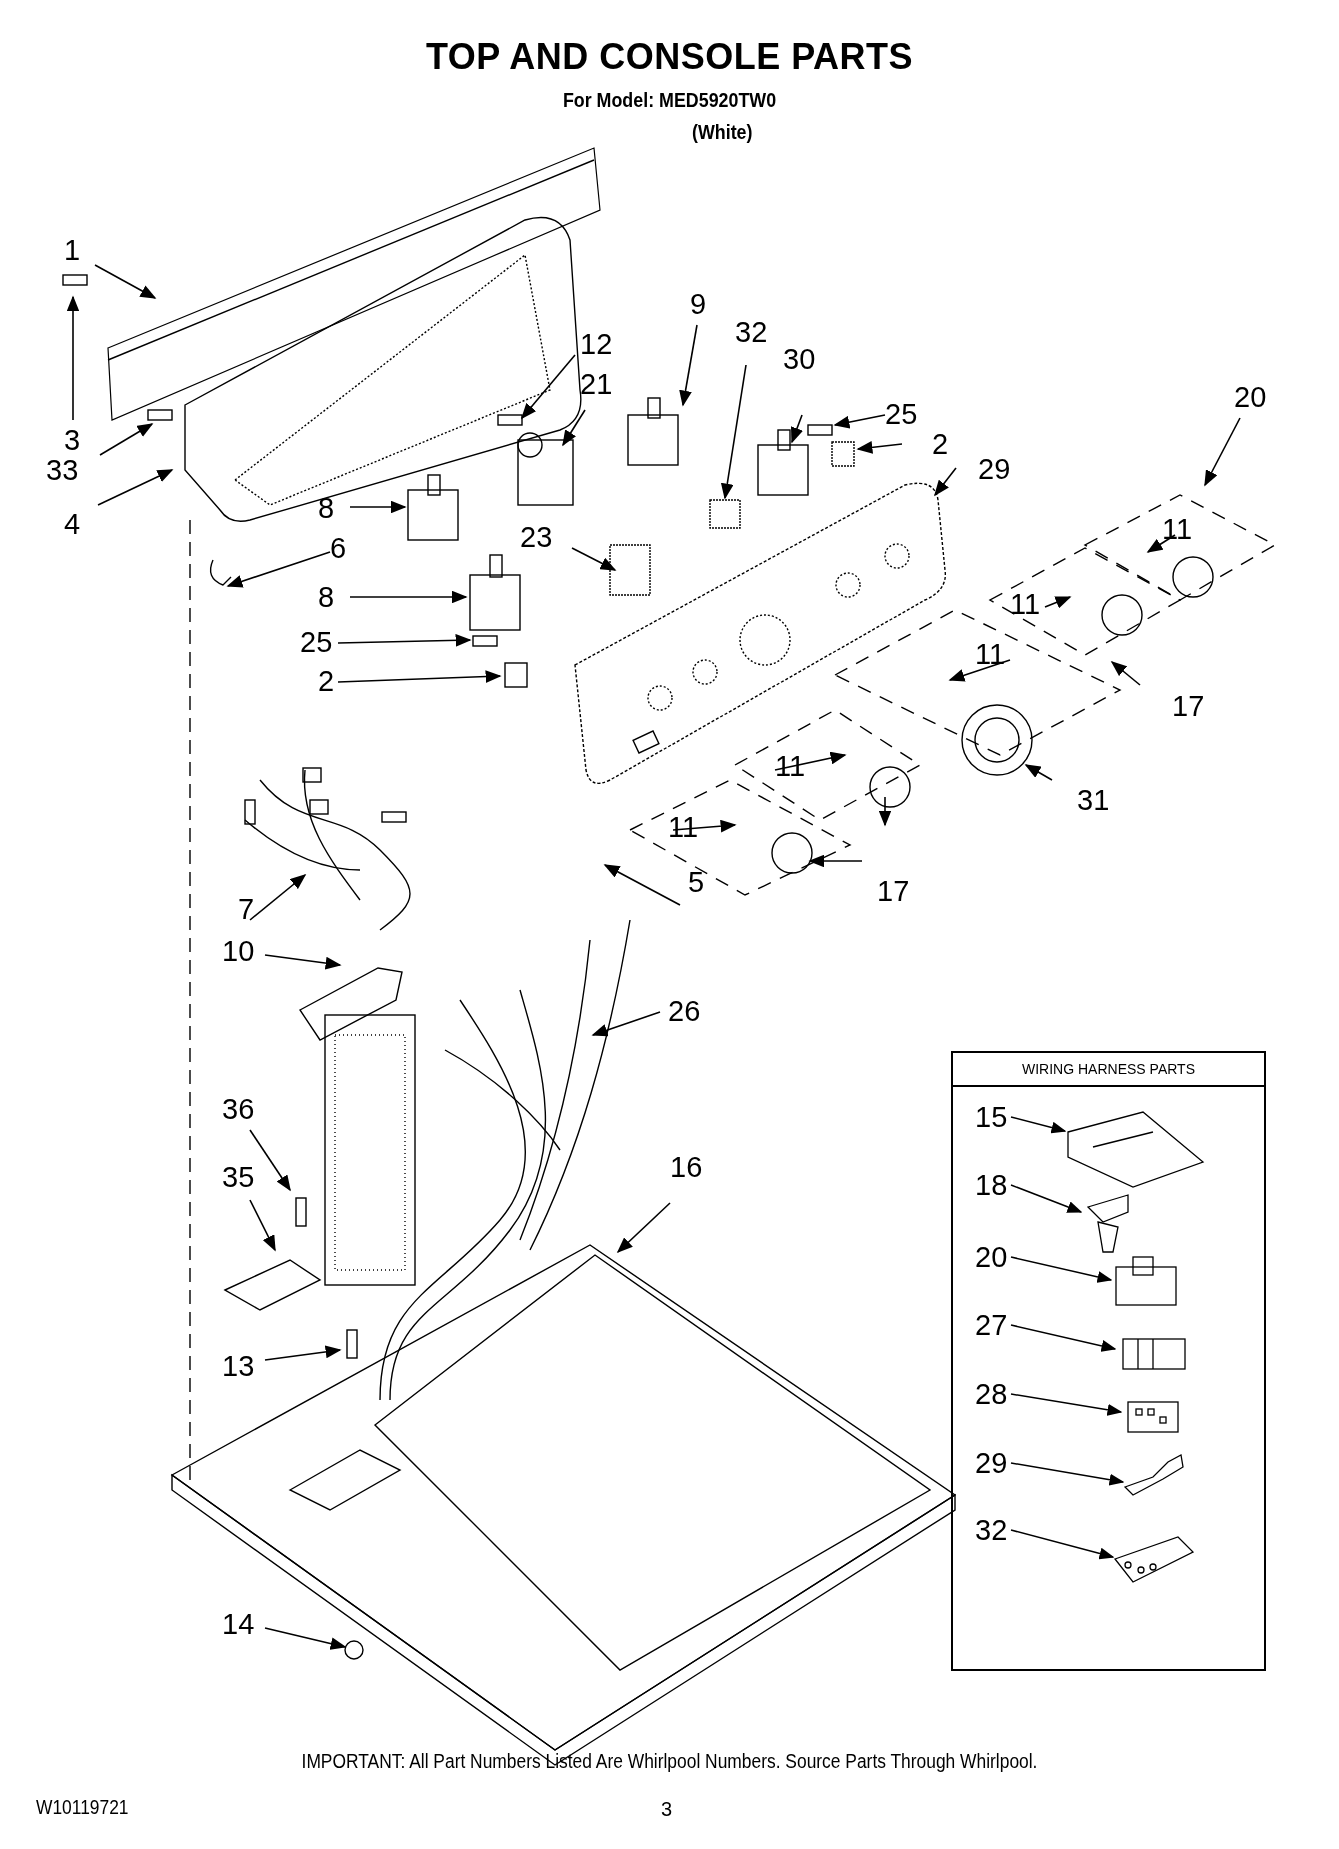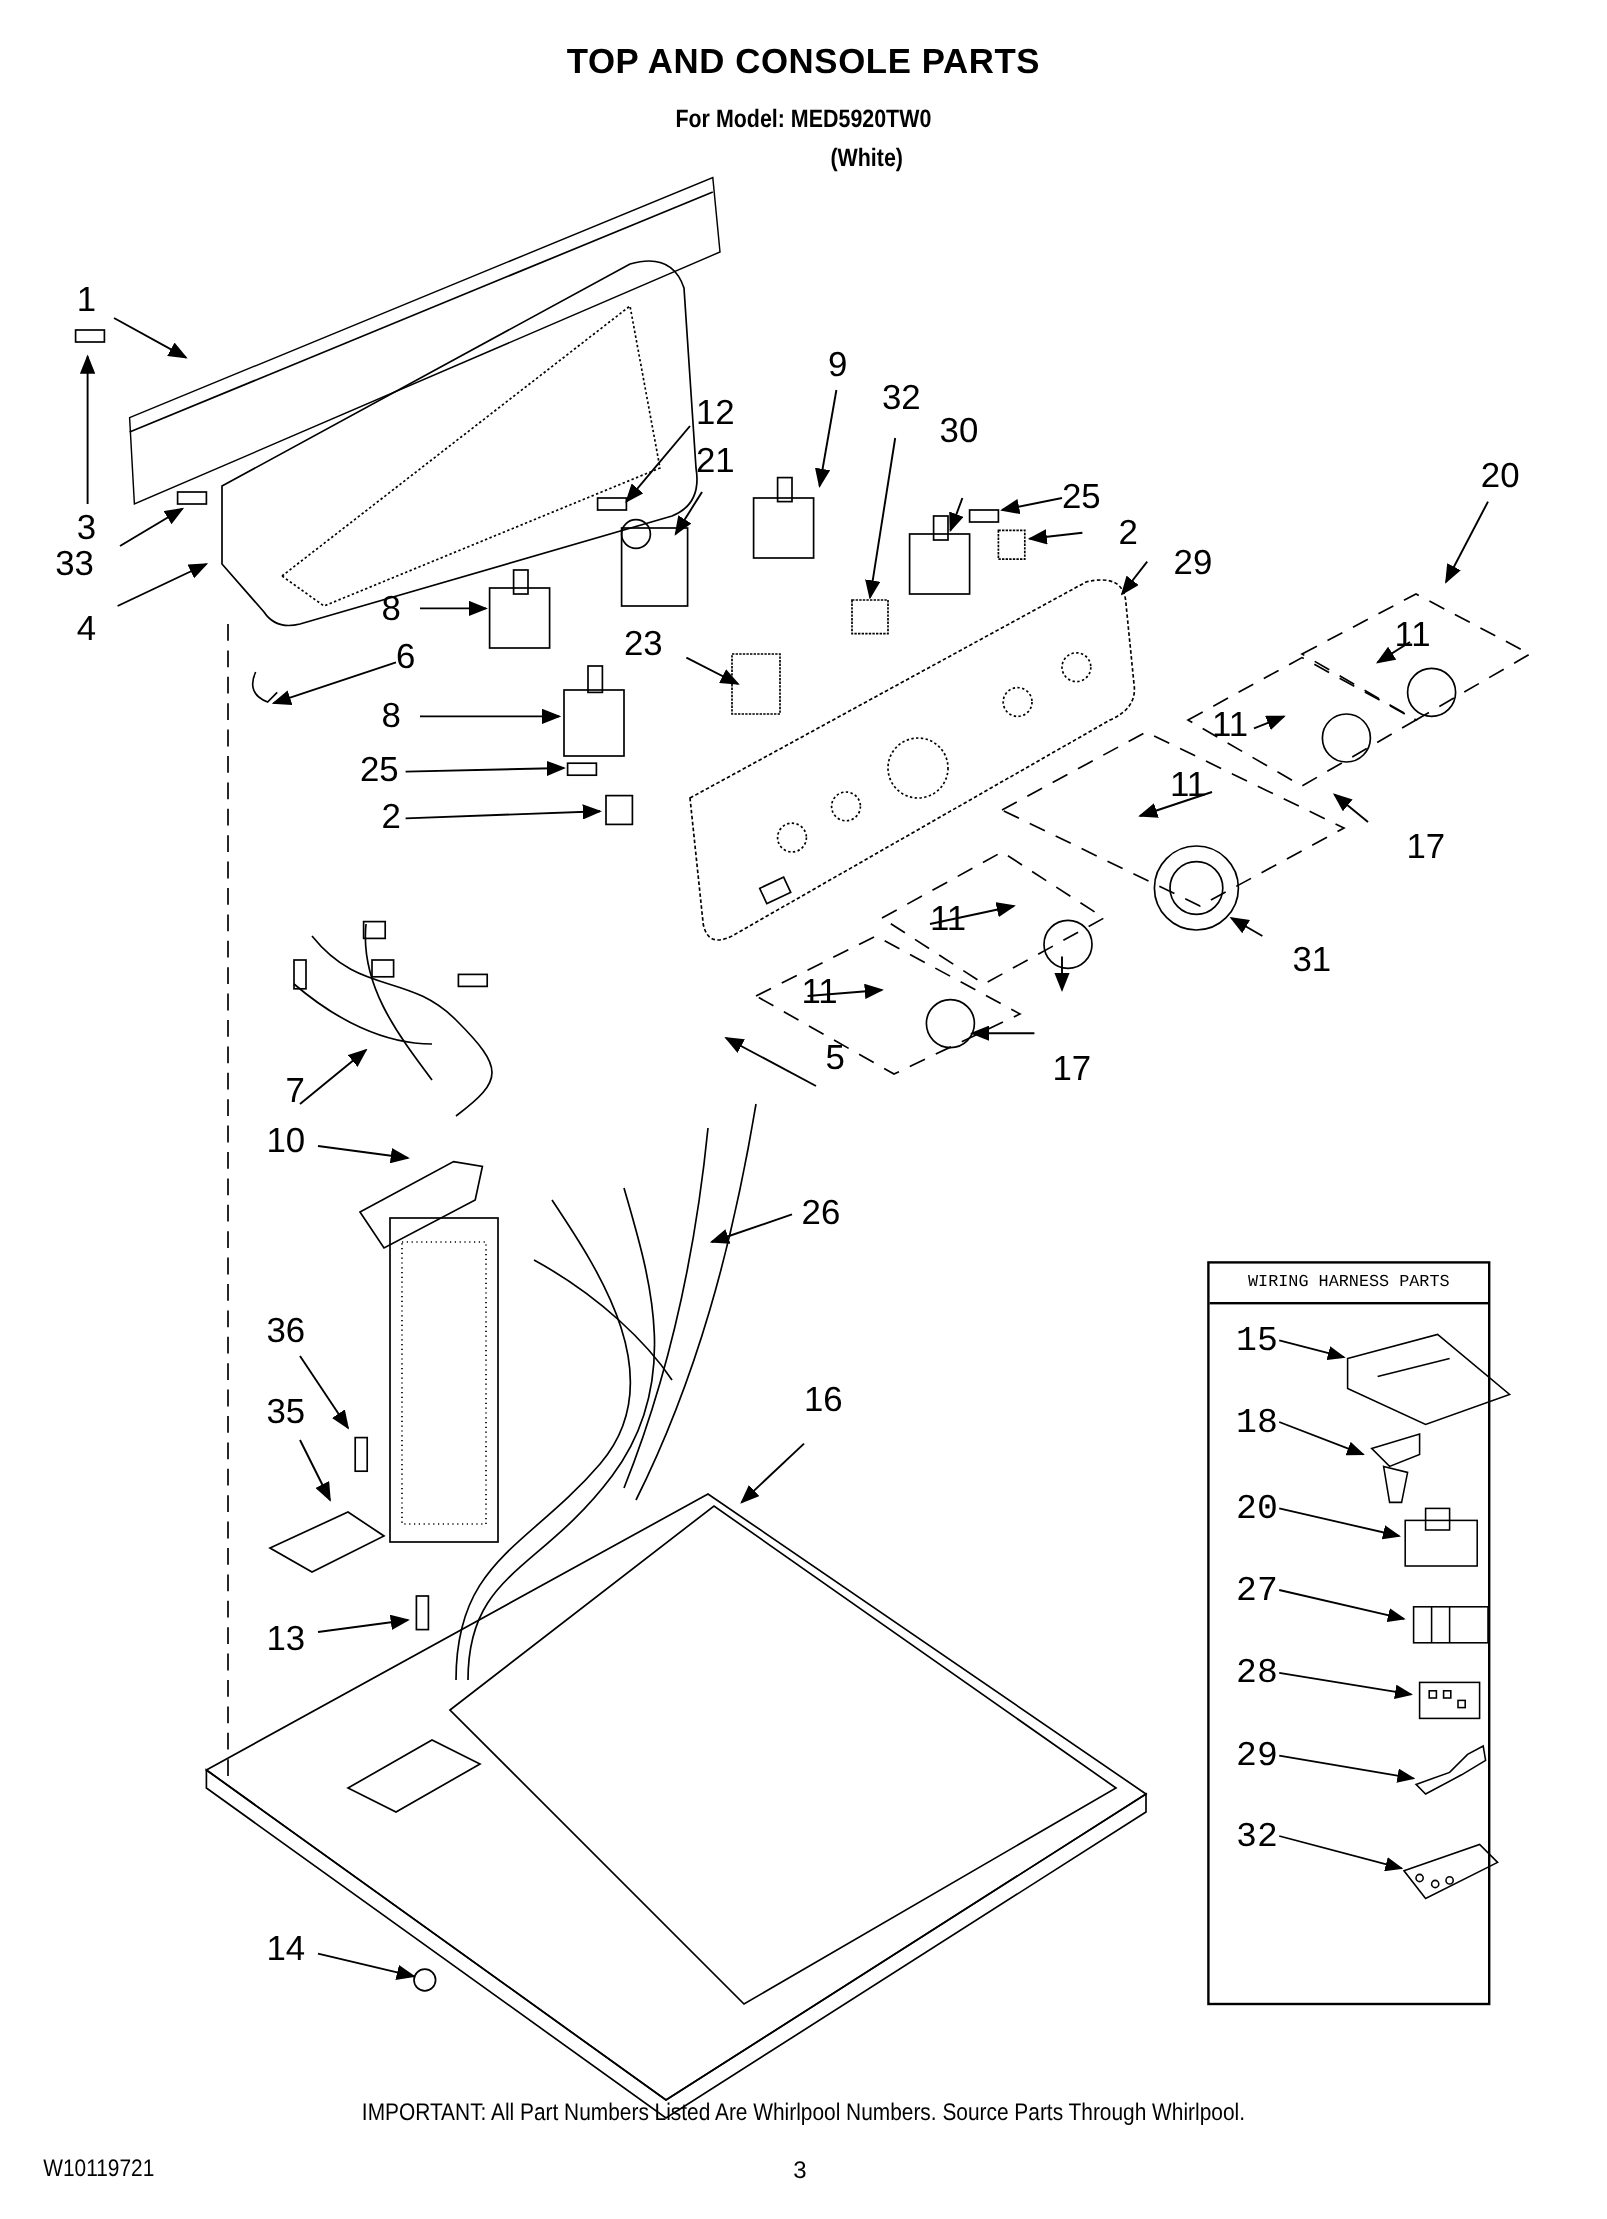--- a/index.html
+++ b/index.html
@@ -1,26 +1,26 @@
 <!DOCTYPE html>
 <html><head>
 <meta charset="utf-8">
 <style>
   html, body { margin:0; padding:0; background:#ffffff; }
   body { width:1339px; height:1849px; position:relative; overflow:hidden;
          font-family:"Liberation Sans", sans-serif; color:#000; }
   .title { position:absolute; left:0; width:1339px; top:36px; text-align:center;
-           font-weight:bold; font-size:29px; letter-spacing:0.5px; }
+           font-weight:bold; font-size:36px; letter-spacing:0.5px; }
   .subtitle { position:absolute; top:88px; left:0; width:1339px; text-align:center;
               font-weight:bold; font-size:21px; transform:scaleX(0.85); }
   .color { position:absolute; top:120px; left:692px; font-weight:bold; font-size:21px; transform:scaleX(0.85); transform-origin:left; }
   svg.diagram { position:absolute; left:0; top:0; }
   .callout { position:absolute; font-size:29px; line-height:1; white-space:nowrap; }
-  .harness-box { position:absolute; left:1006px; top:1051px; width:236px; height:620px;
-                 border:2px solid #000; box-sizing:border-box;font-family:Liberation Mono, monospace; }
+  .harness-box { position:absolute; left:951px; top:1051px; width:315px; height:620px;
+                 border:2px solid #000; box-sizing:border-box; }
   .harness-title { position:absolute; left:0; top:0; width:100%; height:34px; border-bottom:2px solid #000;
                    box-sizing:border-box; text-align:center; font-size:14px; line-height:32px; }
   .footer-note { position:absolute; top:1750px; left:0; width:1339px; text-align:center; font-size:20px; transform:scaleX(0.87); }
   .doc-id { position:absolute; top:1796px; left:36px; font-size:20px; transform:scaleX(0.87); transform-origin:left; }
   .page-num { position:absolute; top:1798px; left:661px; font-size:20px; }
 </style>
 </head>
 <body>
 
 <div class="title">TOP AND CONSOLE PARTS</div>

